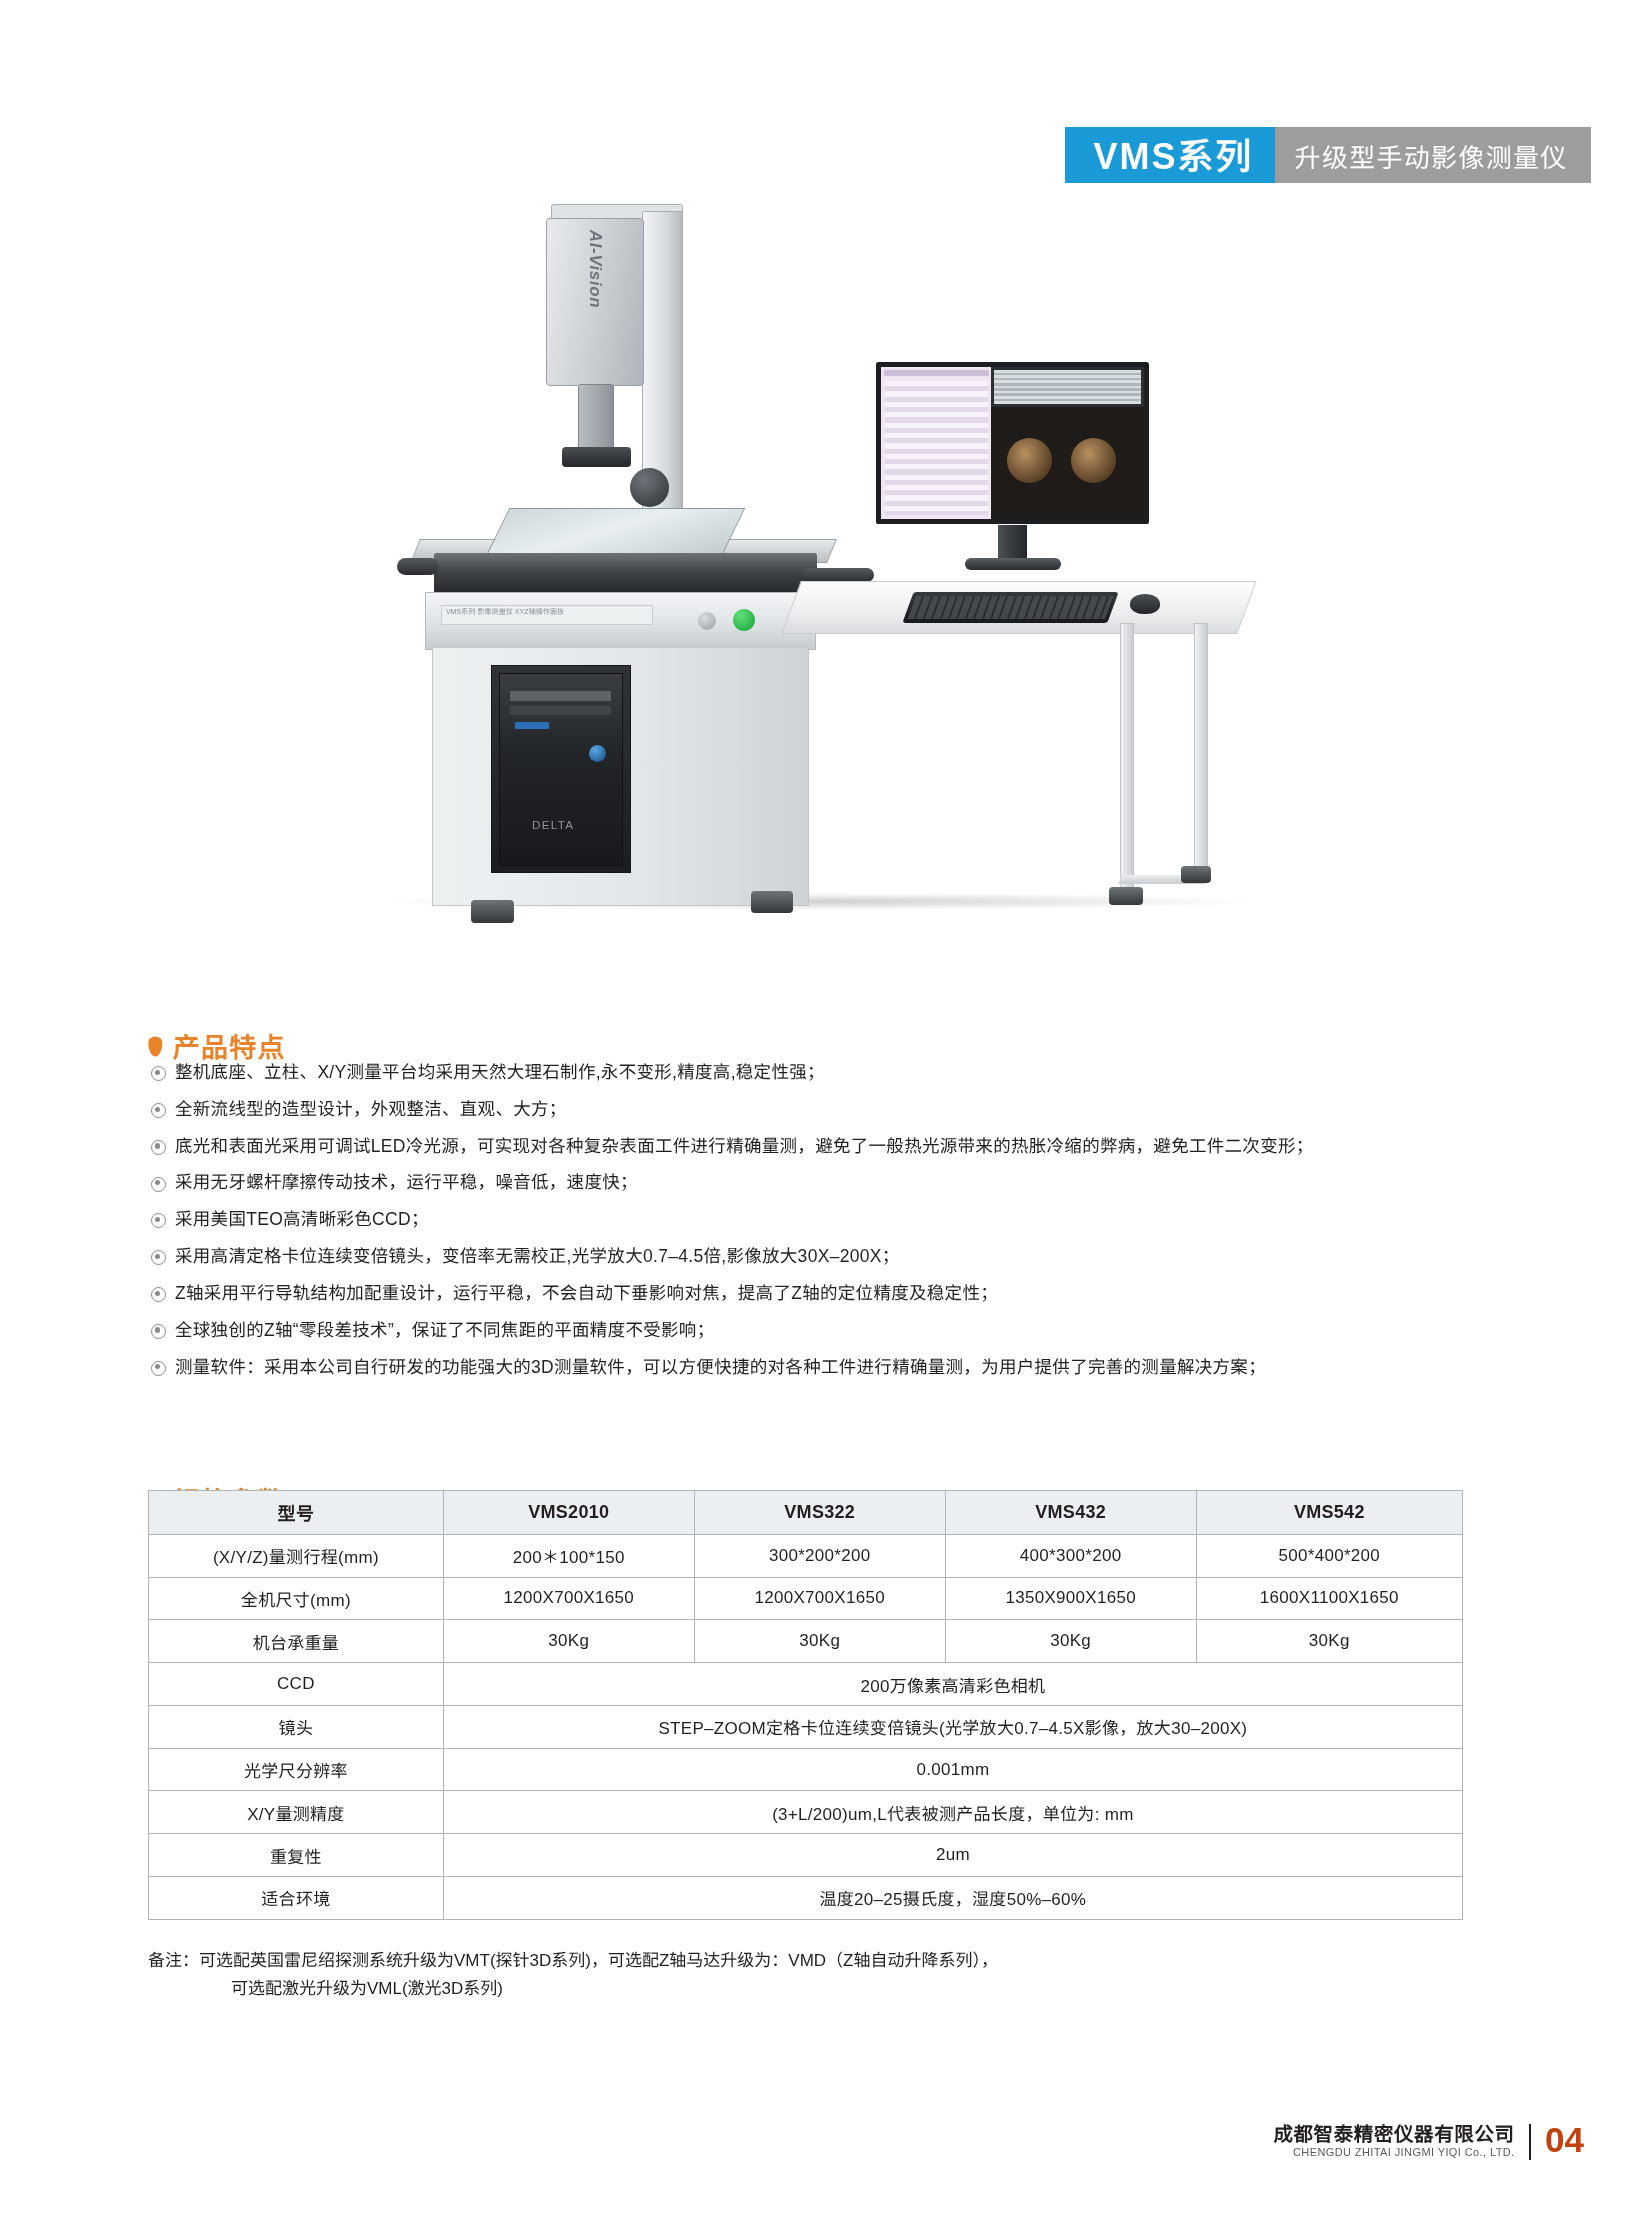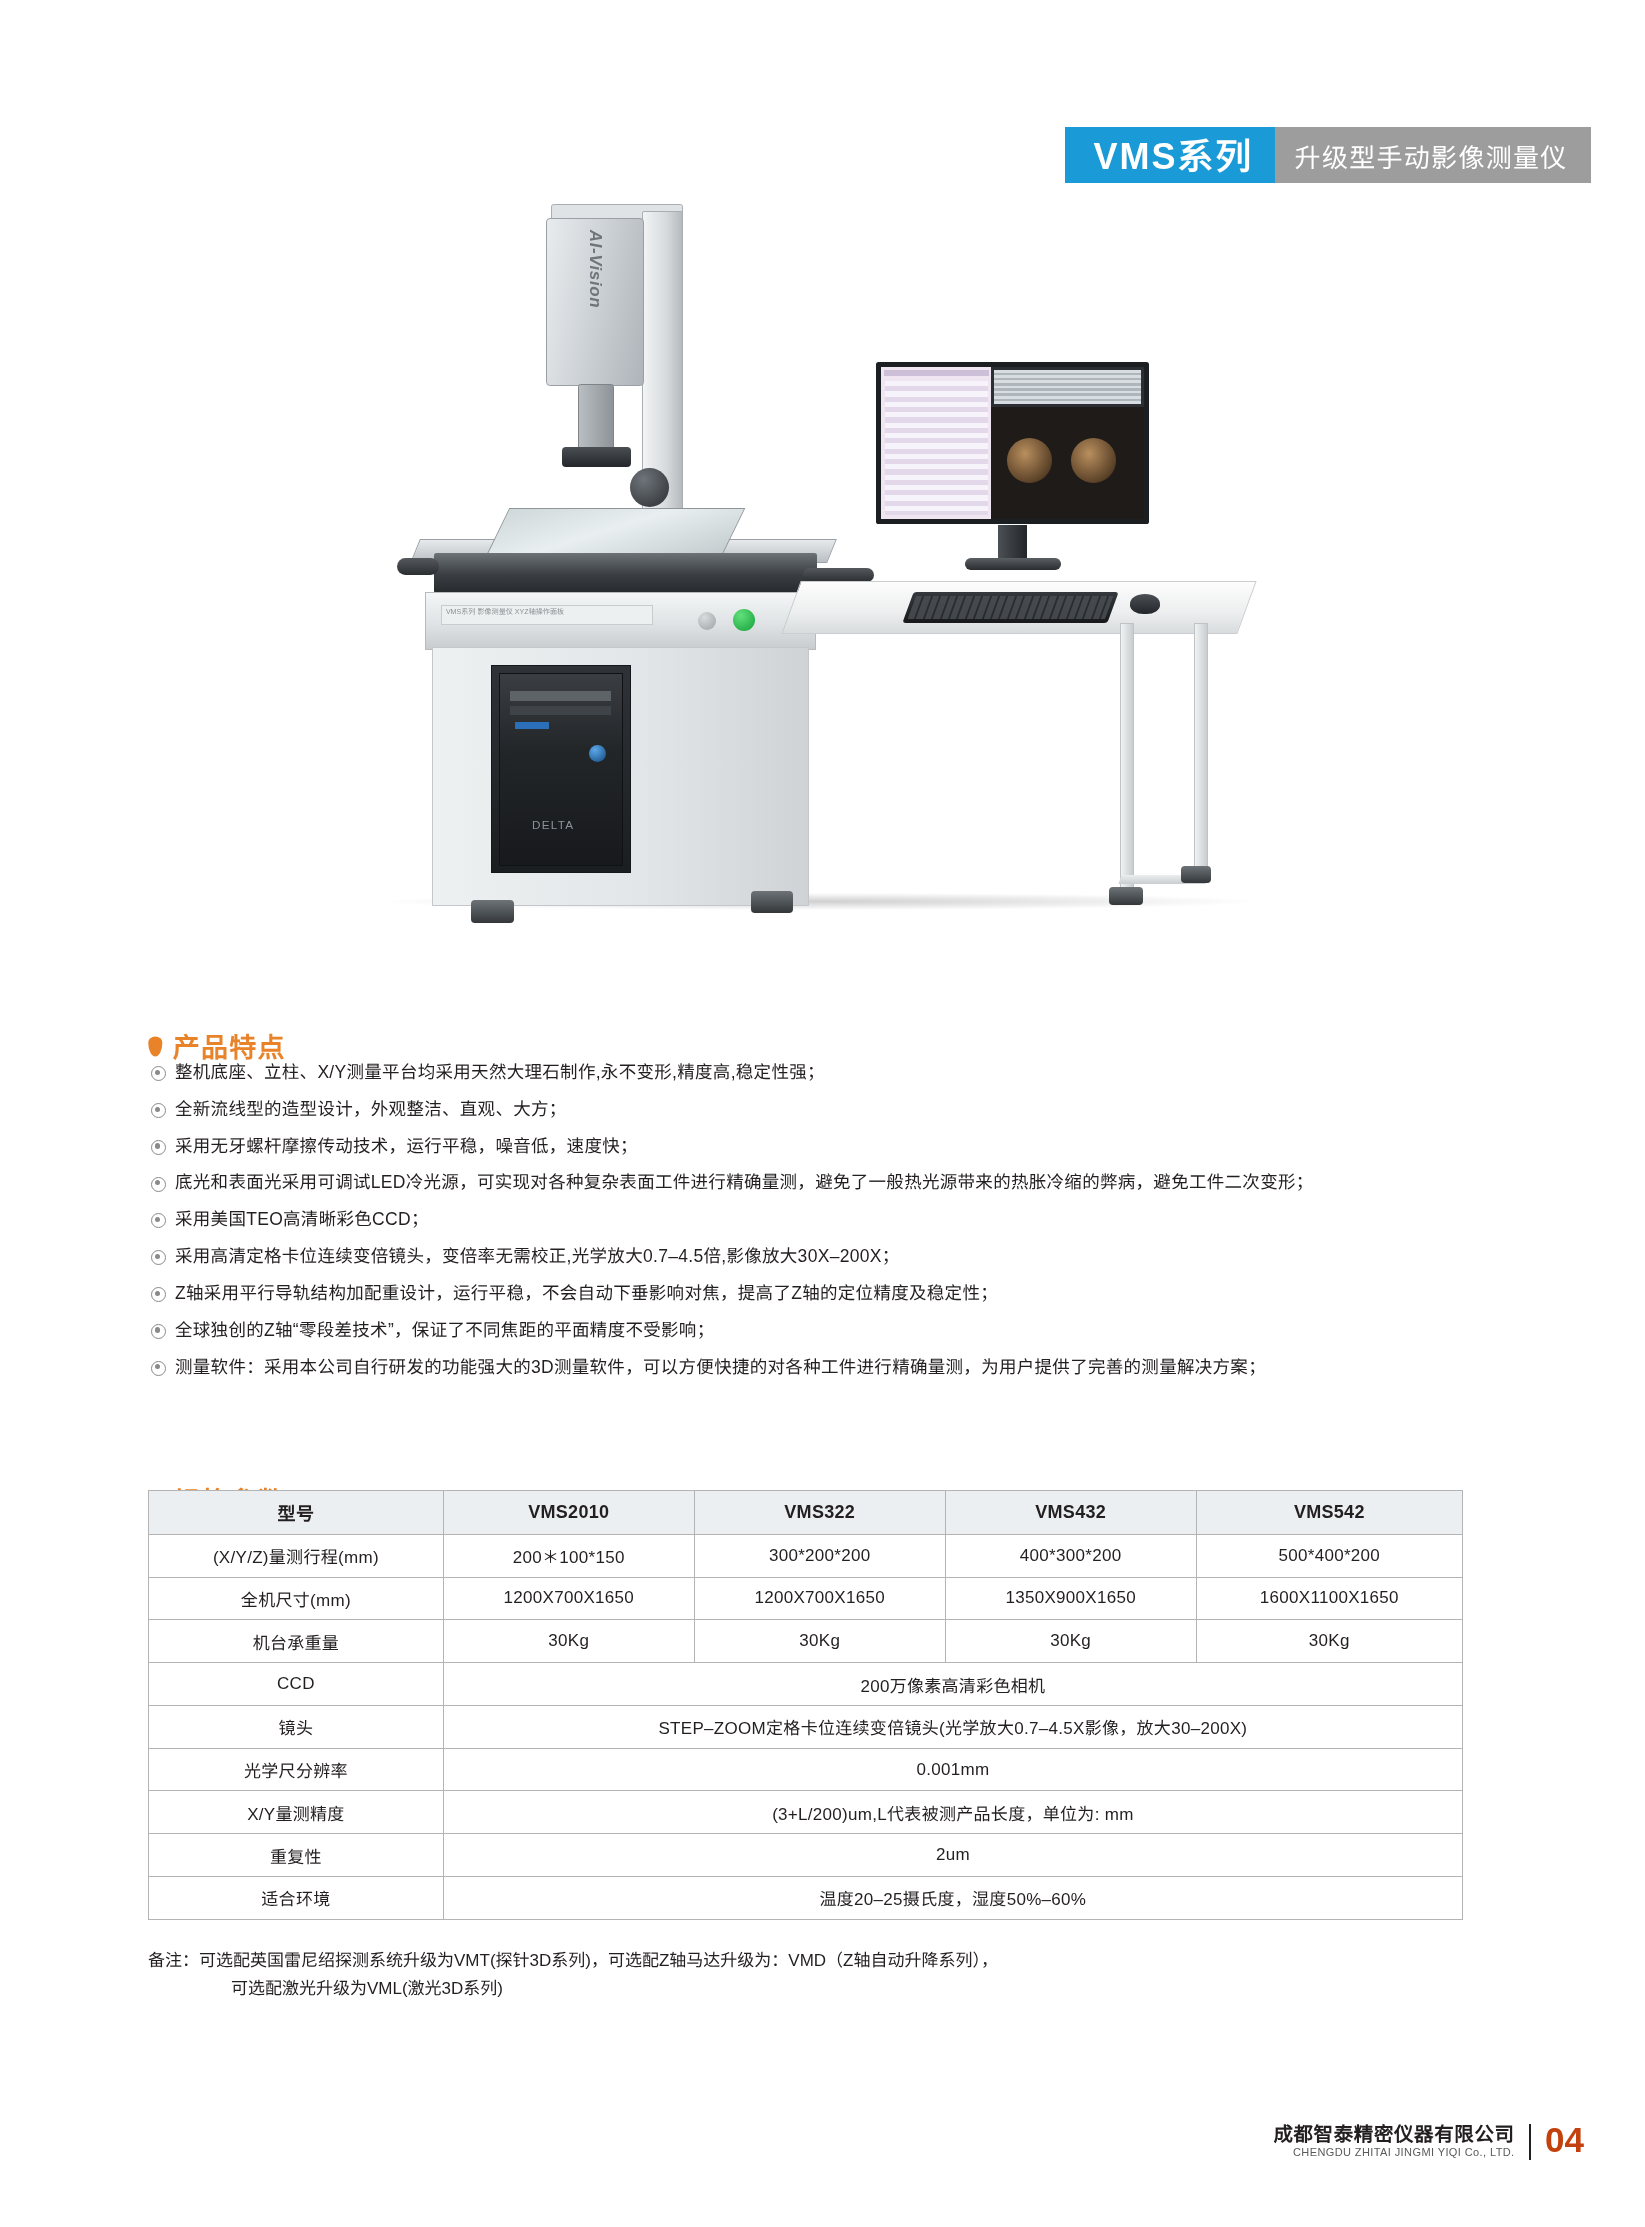--- a/index.html
+++ b/index.html
@@ -692,25 +692,25 @@
   <div class="feature-item">
     <span class="bullet"></span>
     <span>整机底座、立柱、X/Y测量平台均采用天然大理石制作,永不变形,精度高,稳定性强；</span>
   </div>
   <div class="feature-item">
     <span class="bullet"></span>
     <span>全新流线型的造型设计，外观整洁、直观、大方；</span>
   </div>
   <div class="feature-item">
     <span class="bullet"></span>
-    <span>采用无牙螺杆摩擦传动技术，运行平稳，噪音低，速度快；</span>
+    <span>底光和表面光采用可调试LED冷光源，可实现对各种复杂表面工件进行精确量测，避免了一般热光源带来的热胀冷缩的弊病，避免工件二次变形；</span>
   </div>
   <div class="feature-item">
     <span class="bullet"></span>
-    <span>底光和表面光采用可调试LED冷光源，可实现对各种复杂表面工件进行精确量测，避免了一般热光源带来的热胀冷缩的弊病，避免工件二次变形；</span>
+    <span>采用无牙螺杆摩擦传动技术，运行平稳，噪音低，速度快；</span>
   </div>
   <div class="feature-item">
     <span class="bullet"></span>
     <span>采用美国TEO高清晰彩色CCD；</span>
   </div>
   <div class="feature-item">
     <span class="bullet"></span>
     <span>采用高清定格卡位连续变倍镜头，变倍率无需校正,光学放大0.7–4.5倍,影像放大30X–200X；</span>
   </div>
   <div class="feature-item">

